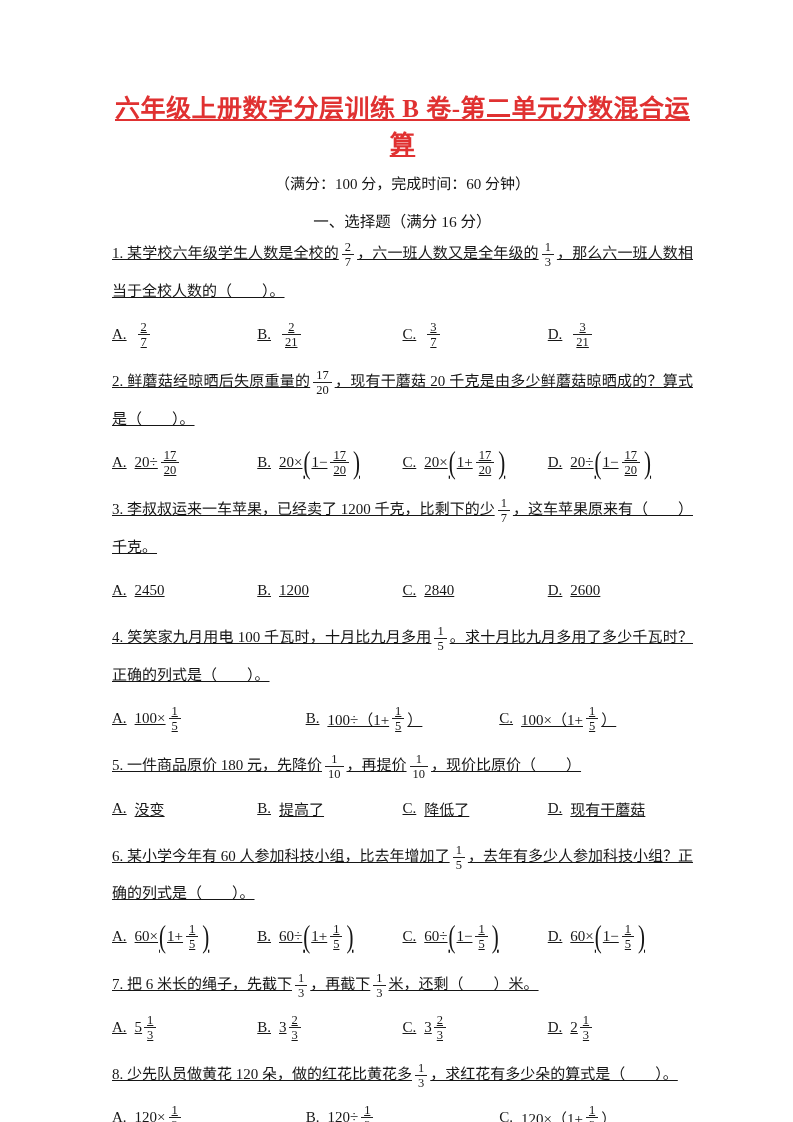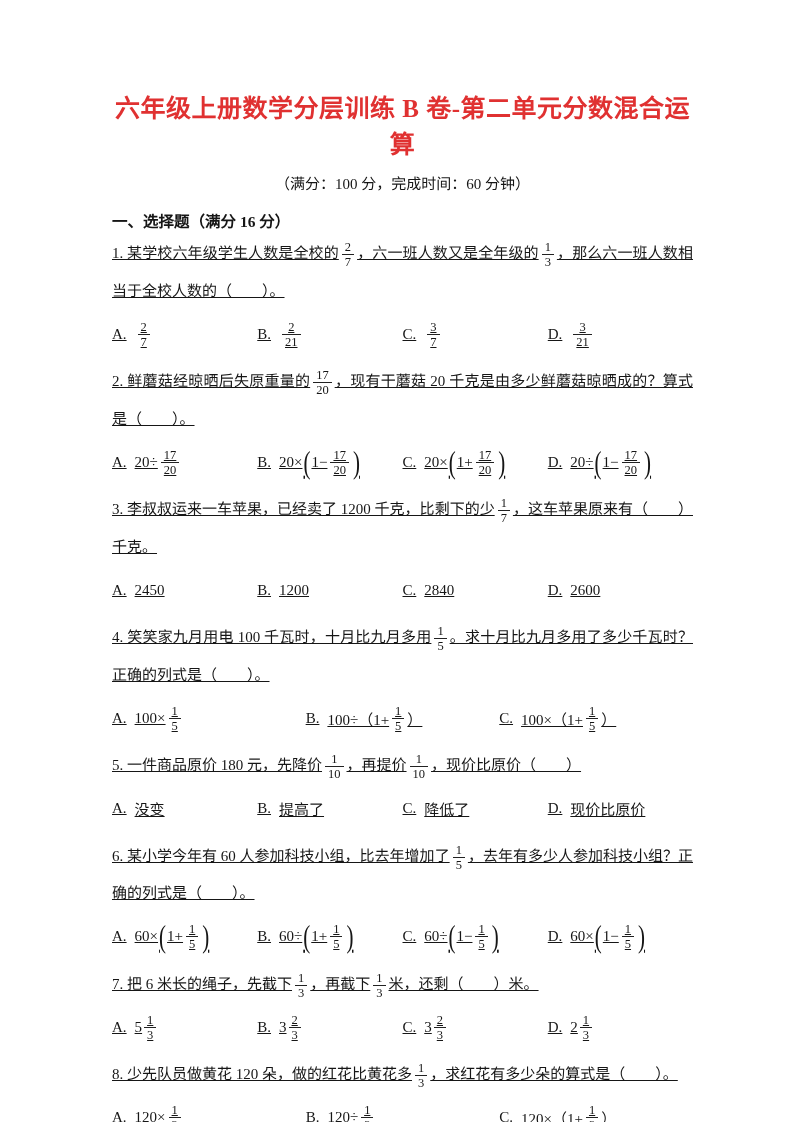--- a/index.html
+++ b/index.html
@@ -17,31 +17,33 @@
     box-sizing: border-box;
     width: 793px;
   }
   .page-title {
     color: #e03131;
     font-size: 25px;
     font-weight: bold;
     text-align: center;
     margin: 0 0 12px 0;
     letter-spacing: 0.5px;
+    text-decoration: underline;
   }
   .page-subtitle {
     font-size: 15px;
     font-weight: normal;
     text-align: center;
     margin: 0 0 16px 0;
   }
   .sec-heading {
     font-size: 15.5px;
-    font-weight: bold;
+    font-weight: normal;
     margin: 6px 0 4px 0;
+    text-align: center;
   }
   .question { margin: 0; text-decoration: underline; }
   .stem {
     font-size: 15px;
     line-height: 2.5;
     text-align: justify;
   }
   .opts {
     display: flex;
     align-items: center;
@@ -247,21 +249,21 @@
         <span class="opt">
           <span class="opt-label">B.</span>
           <span class="opt-body">提高了</span>
         </span>
         <span class="opt">
           <span class="opt-label">C.</span>
           <span class="opt-body">降低了</span>
         </span>
         <span class="opt">
           <span class="opt-label">D.</span>
-          <span class="opt-body">现价比原价</span>
+          <span class="opt-body">现有干蘑菇</span>
         </span>
       </div>
   </div>
 
   <div class="question">
     <div class="stem">6. 某小学今年有 60 人参加科技小组，比去年增加了<span class="frac">
           <span class="fnum">1</span>
           <span class="fden">5</span>
         </span>，去年有多少人参加科技小组？正确的列式是（　　）。</div>
     <div class="opts opts-4">

